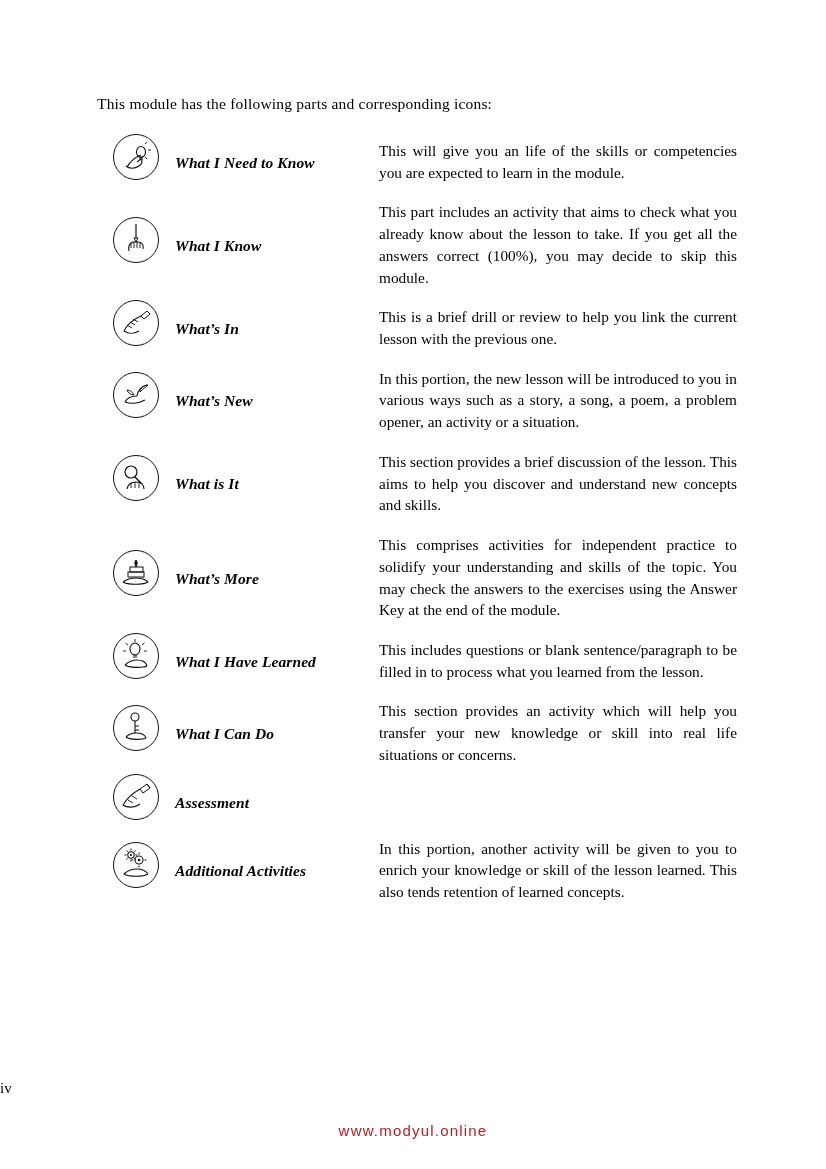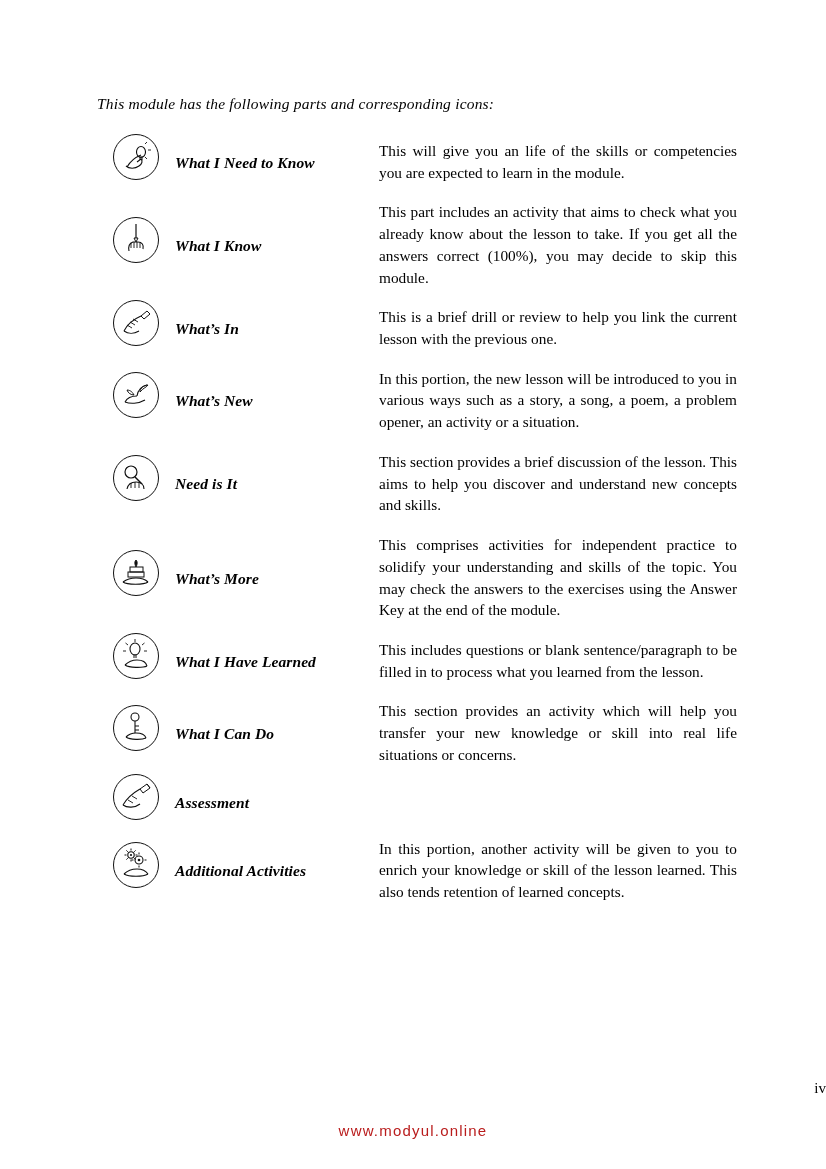--- a/index.html
+++ b/index.html
@@ -22,21 +22,20 @@
     height: 1169px;
   }
   .intro {
     position: absolute;
     left: 97px;
     top: 94px;
     width: 640px;
     font-size: 15.5px;
     line-height: 1.35;
     letter-spacing: 0.2px;
-    font-style: italic;
   }
   .parts {
     position: absolute;
     left: 97px;
     top: 128px;
     width: 640px;
   }
   .part-row {
     display: flex;
     align-items: center;
@@ -79,21 +78,21 @@
     line-height: 1.42;
     text-align: justify;
     text-justify: inter-word;
     hyphens: none;
   }
   .page-number {
     position: absolute;
     left: 0;
     top: 1080px;
     width: 826px;
-    text-align: right;
+    text-align: left;
     font-size: 15px;
   }
   .watermark {
     position: absolute;
     left: 0;
     top: 1122px;
     width: 826px;
     text-align: center;
     font-size: 15px;
     color: #b91c1c;
@@ -176,21 +175,21 @@
       <div class="icon-cell">
         <div class="icon-circle">
           <svg width="44" height="44" viewBox="0 0 44 44">
             <circle cx="17" cy="16" r="6" stroke="#111" stroke-width="1.2" fill="none"></circle>
             <path d="M21 21 L28 28" stroke="#111" stroke-width="1.4" fill="none"></path>
             <path d="M13 33 C14 28, 18 26, 22 26 C27 26, 30 29, 30 33" stroke="#111" stroke-width="1.1" fill="none"></path>
             <path d="M17 27 l0 5 M21 26 l0 6 M25 27 l0 5" stroke="#111" stroke-width="0.9" fill="none"></path>
           </svg>
         </div>
       </div>
-      <div class="label-cell">Need is It</div>
+      <div class="label-cell">What is It</div>
       <div class="desc-cell">This section provides a brief discussion of the lesson. This aims to help you discover and understand new concepts and skills.</div>
     </div>
 
     <div class="part-row">
       <div class="icon-cell">
         <div class="icon-circle">
           <svg width="44" height="44" viewBox="0 0 44 44">
             <rect x="16" y="16" width="13" height="5" stroke="#111" stroke-width="1" fill="none"></rect>
             <rect x="14" y="21" width="16" height="5" stroke="#111" stroke-width="1" fill="none"></rect>
             <path d="M22 9 C20 11, 21 14, 22 16 C23 14, 24 11, 22 9 Z" stroke="#111" stroke-width="1" fill="#111"></path>

